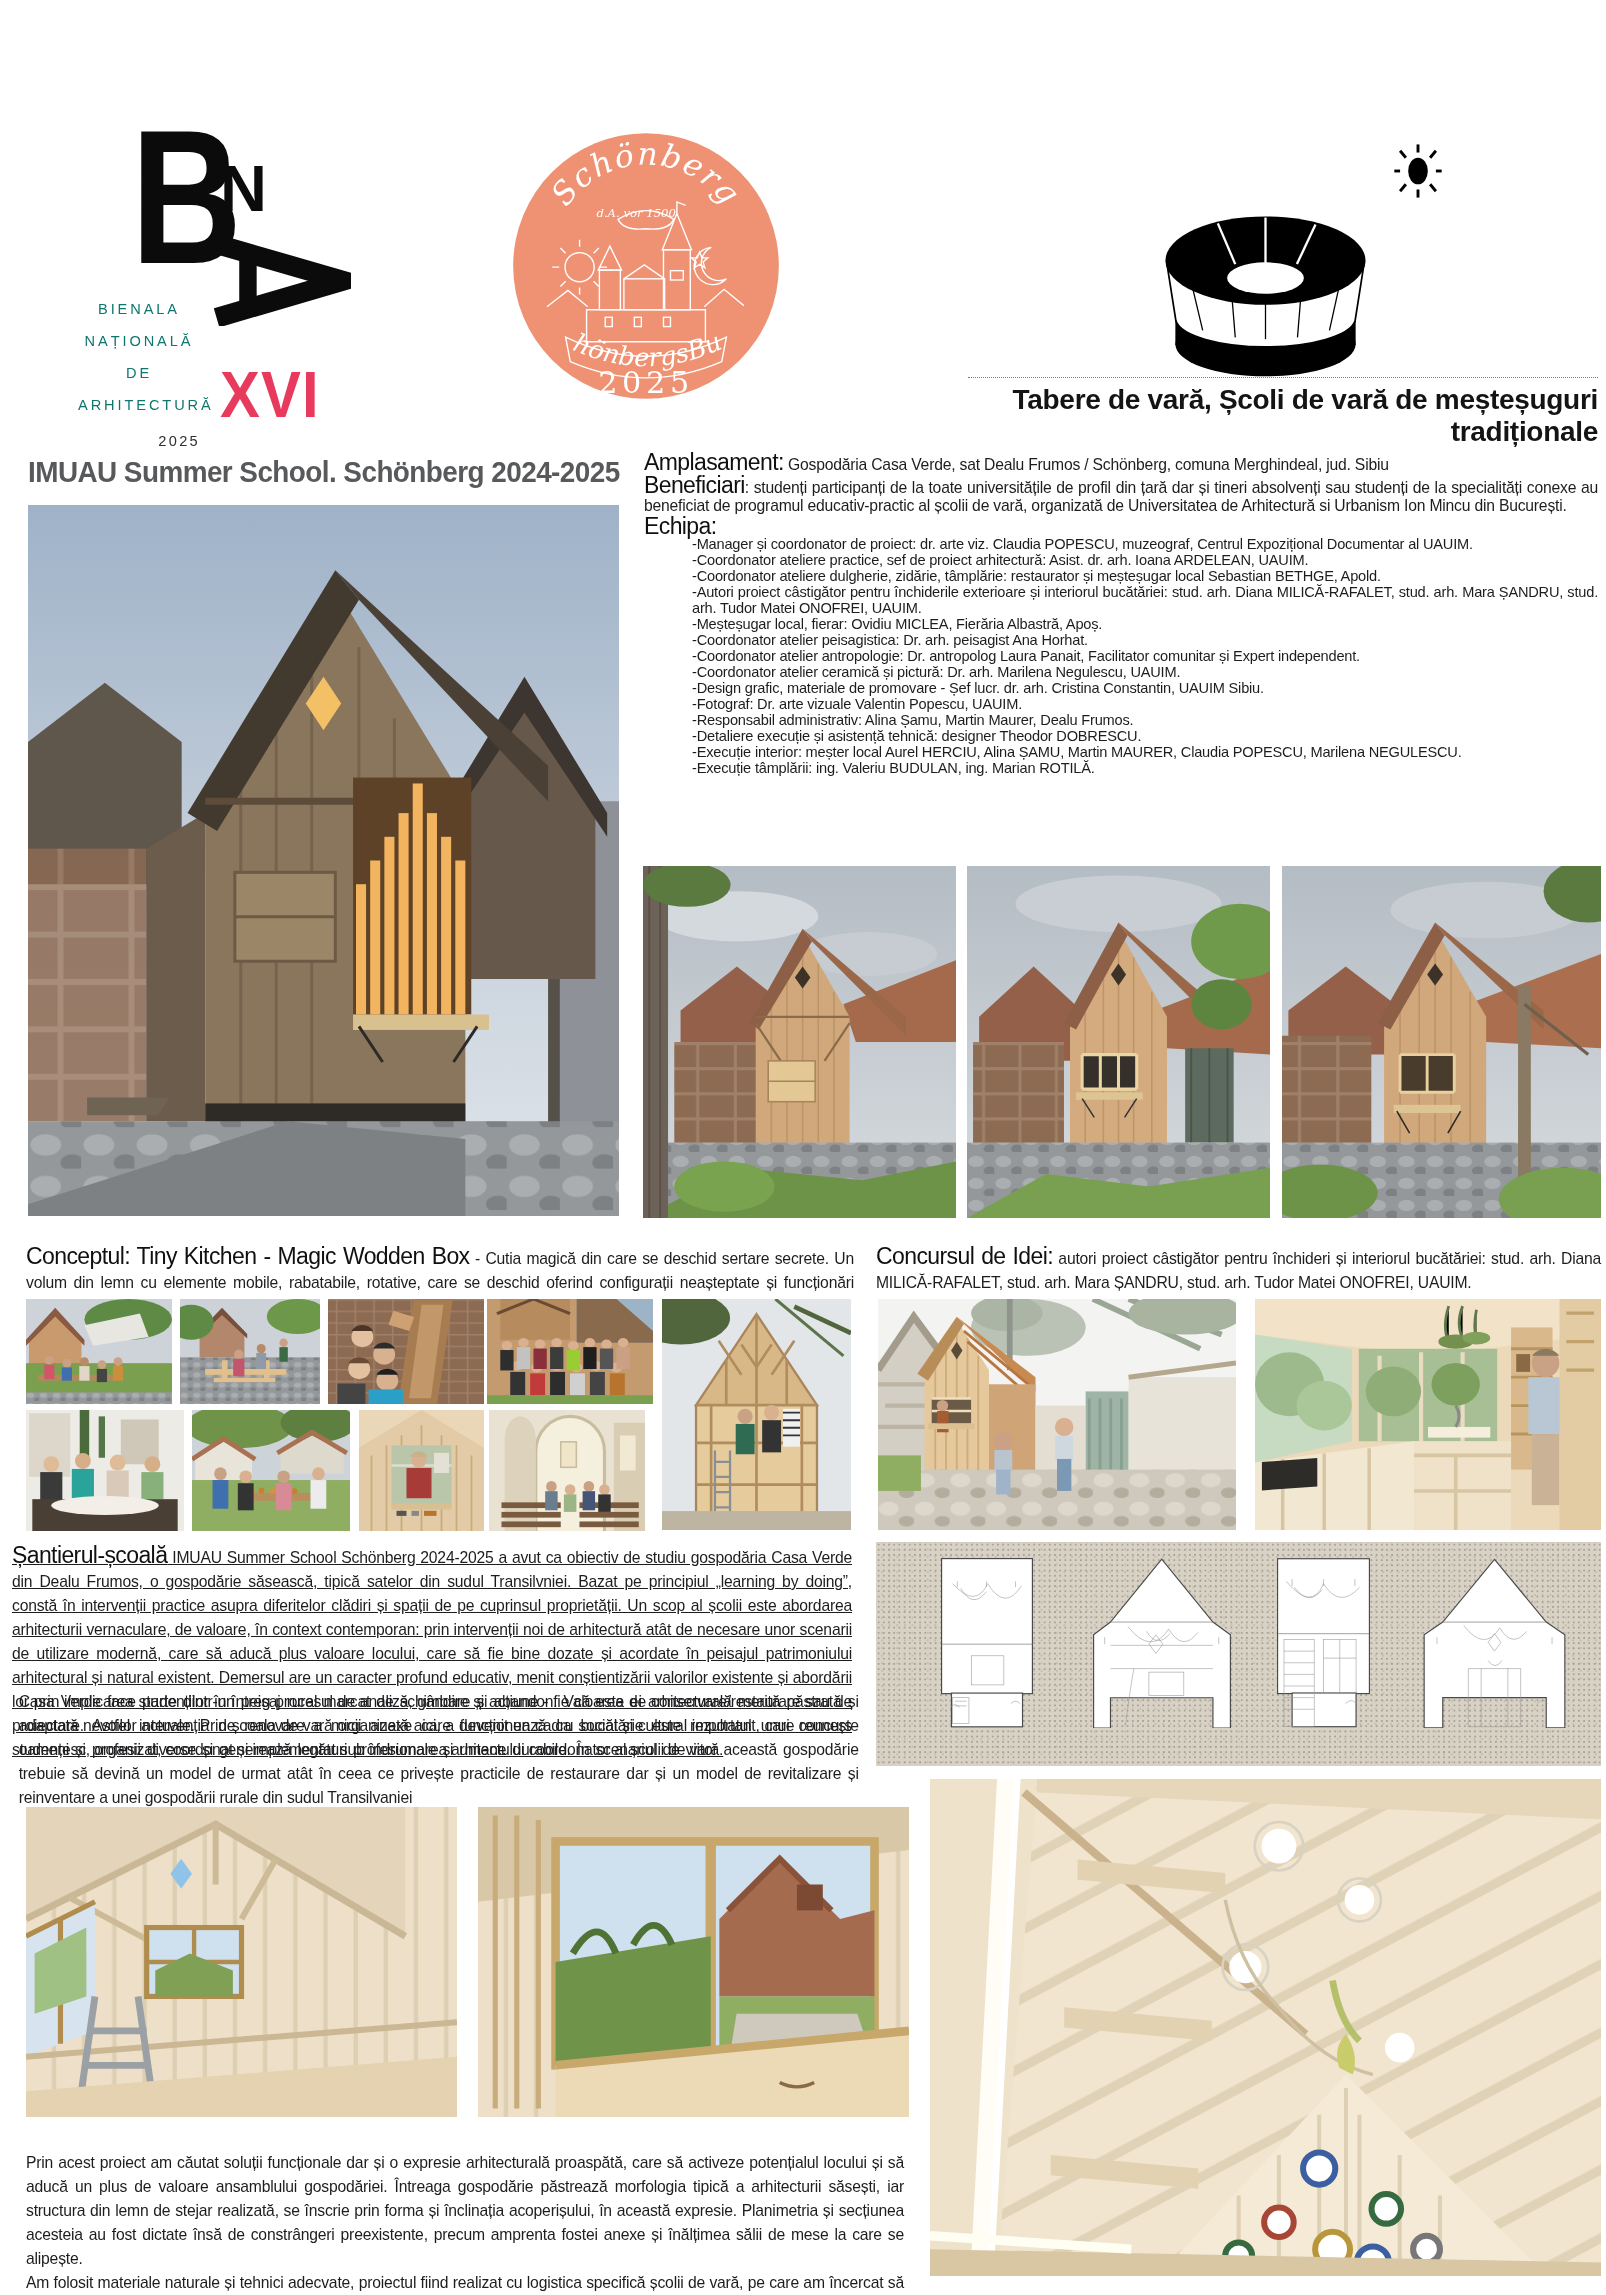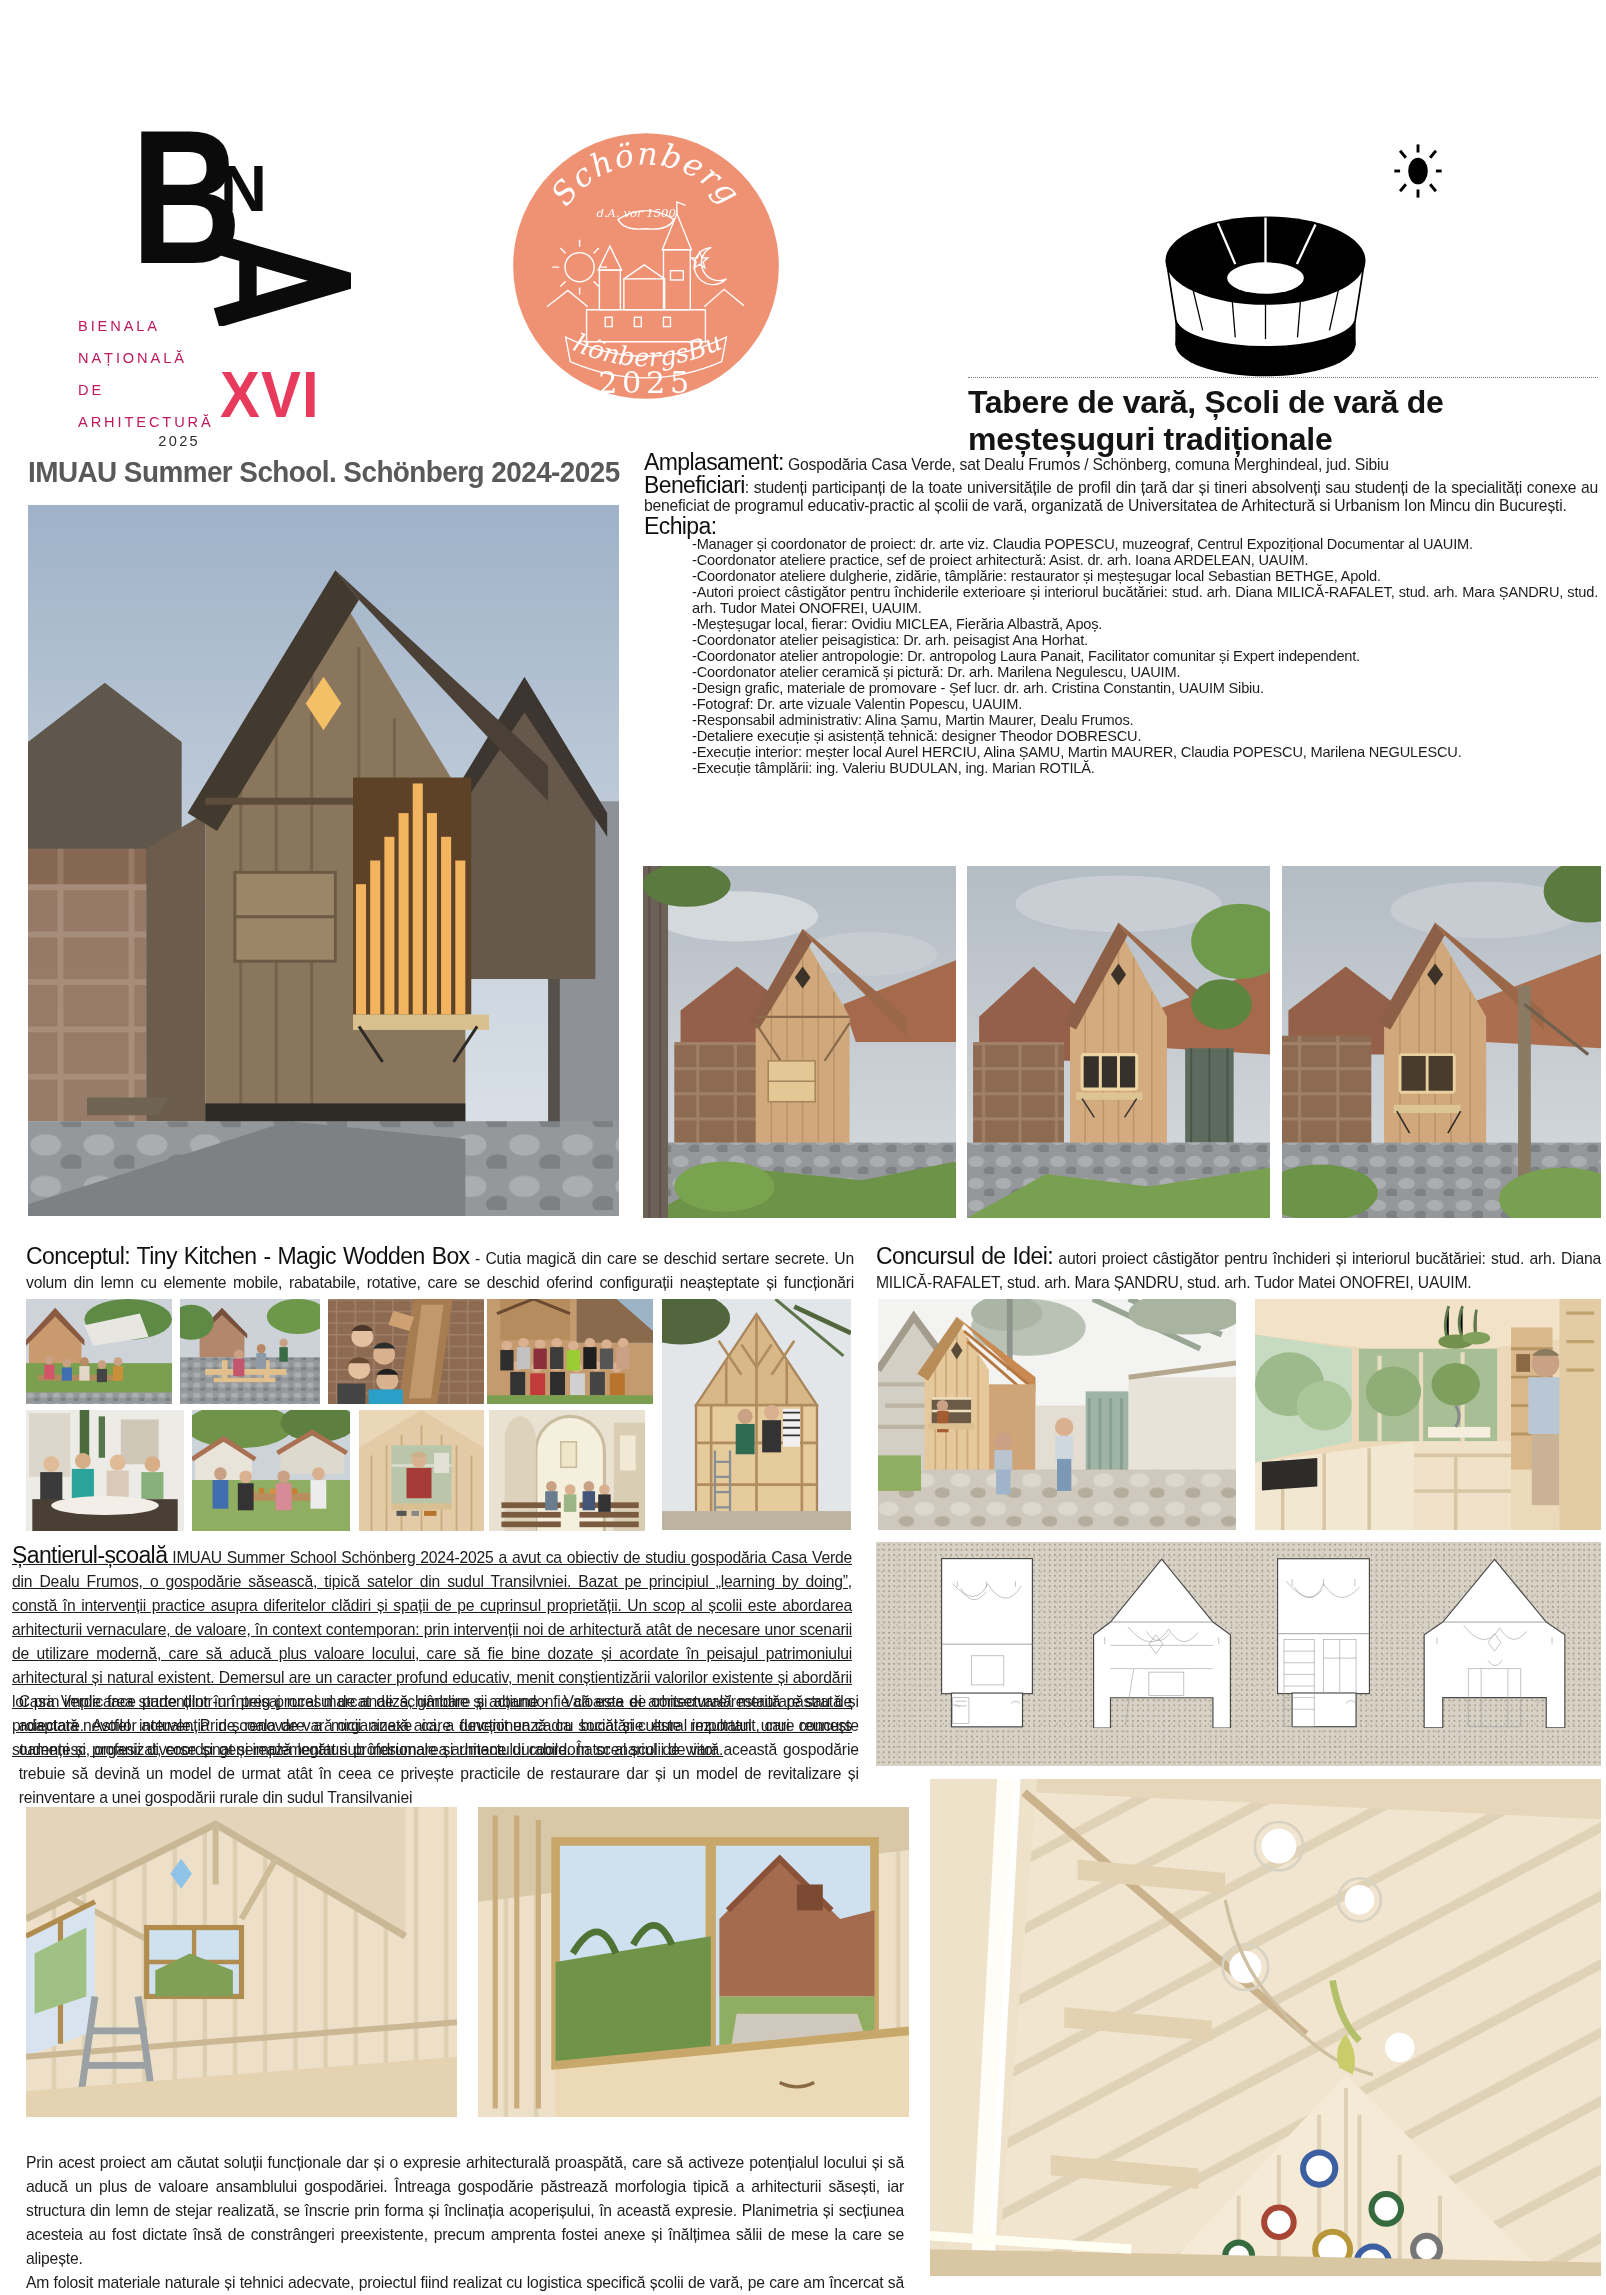--- a/index.html
+++ b/index.html
@@ -5,30 +5,30 @@
   html,body{margin:0;padding:0;background:#e9e9e9;}
   .page{position:relative;width:1607px;height:2295px;background:#fff;overflow:hidden;
         font-family:"Liberation Sans",sans-serif;color:#1d1d1f;}
   .abs{position:absolute;}
   
   .bna{left:122px;top:131px;width:361px;height:327px;}
   .bna-b{position:absolute;left:9.3px;top:-30px;font-size:192px;font-weight:700;color:#0b0b0b;
          transform:scaleX(.80);transform-origin:left top;line-height:1;}
   .bna-n{position:absolute;left:98px;top:24.5px;font-size:65px;font-weight:700;color:#0b0b0b;line-height:1;}
   .bna-a{position:absolute;left:92px;top:105px;}
-  .bna-text{position:absolute;left:-44px;top:179px;width:122px;text-align:left;
-            font-size:14.6px;letter-spacing:2.9px;color:#be185d;line-height:32px;font-weight:400;}
+  .bna-text{position:absolute;left:-44px;top:162px;width:122px;text-align:center;
+            font-size:14.6px;letter-spacing:2.9px;color:#0f766e;line-height:32px;font-weight:400;}
   .bna-year{position:absolute;left:-44px;top:302px;width:122px;text-align:right;font-size:14.6px;
             letter-spacing:2.3px;color:#2e2e2e;}
   .bna-xvi{position:absolute;left:98px;top:226px;font-size:65px;font-weight:700;color:#e73a5d;
            transform:scaleX(.92);transform-origin:left top;letter-spacing:1.2px;}
   .badge{left:512px;top:132px;width:268px;height:268px;}
   .camps{left:1137px;top:137px;width:466px;height:245px;}
   .camps-divider{left:968px;top:377px;width:630px;height:0;border-top:1.2px dotted #7a7a7a;}
-  .tagline{left:968px;top:384px;width:630px;text-align:left;font-size:32px;font-weight:700;
+  .tagline{left:968px;top:384px;width:630px;text-align:right;font-size:28px;font-weight:700;
            color:#141414;letter-spacing:-0.3px;}
   
   .title{left:28px;top:455px;font-size:30px;font-weight:700;color:#58595b;transform:scaleX(.93);
          transform-origin:left top;white-space:nowrap;letter-spacing:-0.6px;}
   .info{left:644px;top:454px;width:954px;font-size:15.7px;line-height:17.5px;letter-spacing:-0.2px;}
   .h1{font-size:23px;letter-spacing:-0.6px;font-weight:400;color:#101010;}
   .info p{margin:0 0 3.5px 0;text-align:justify;}
   .team{margin-top:1.2px;text-align:justify;font-size:14.6px;line-height:16px;margin-left:48px;}
   .tl{text-align:justify;}
   

